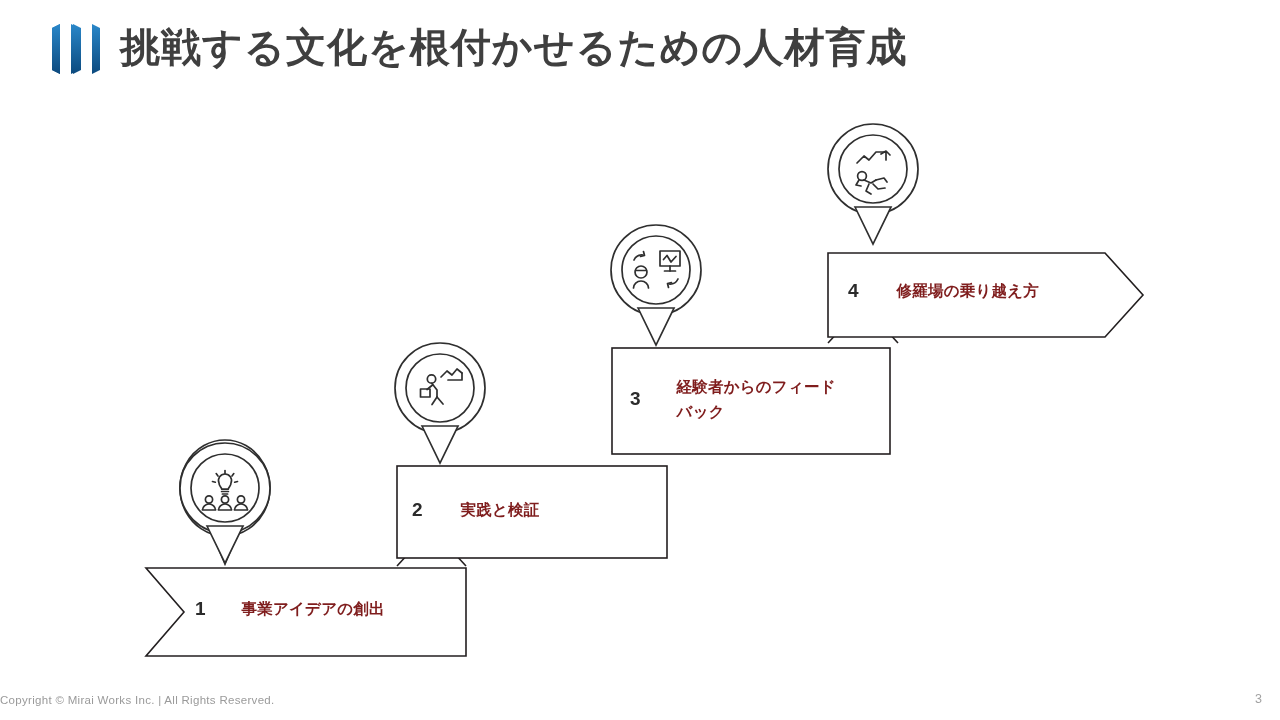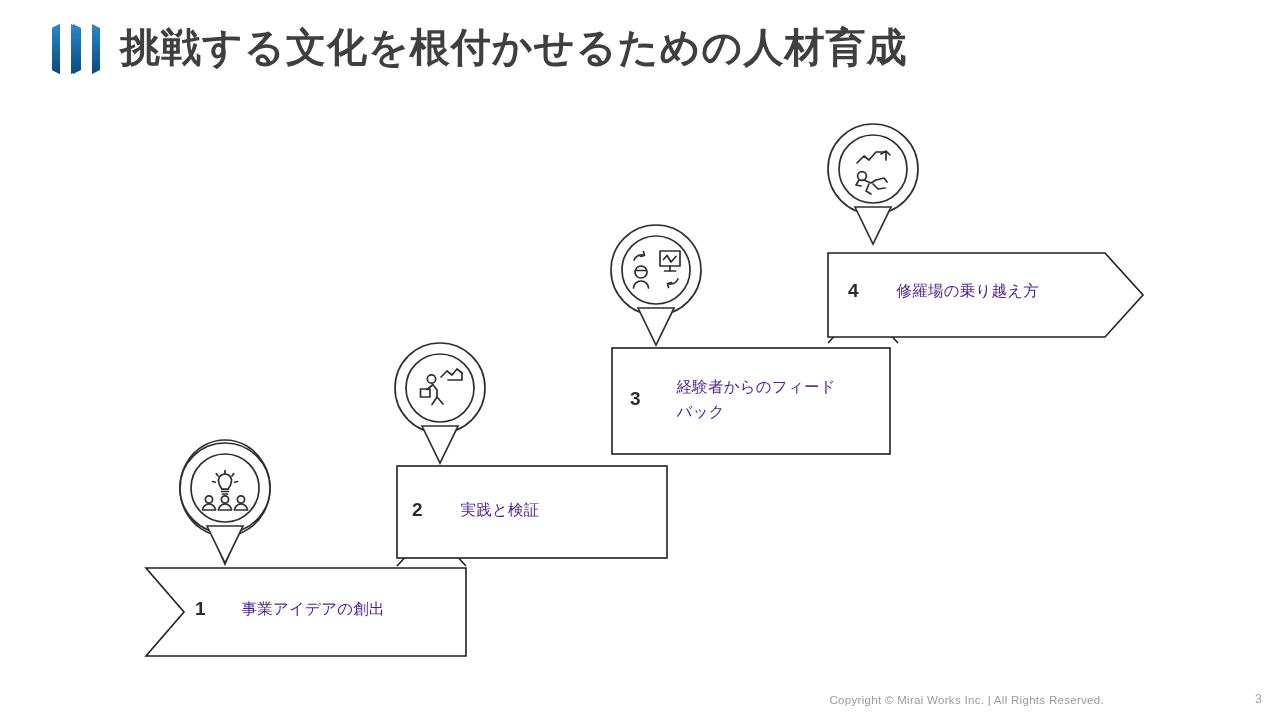--- a/index.html
+++ b/index.html
@@ -70,42 +70,43 @@
     align-items: center;
   }
   .step-num {
     font-size: 19px;
     font-weight: bold;
     color: #2b2b2b;
     flex: 0 0 auto;
   }
   .step-text {
     font-size: 15.5px;
-    color: #4c1d95;
+    color: #7f1d1d;
     line-height: 25px;
     letter-spacing: 0.2px;
+    font-weight: bold;
   }
 
   #step-label-1 { left: 195px; top: 596px; width: 270px; }
   #step-label-1 .step-num { margin-right: 36px; }
   #step-label-2 { left: 412px; top: 497px; width: 250px; }
   #step-label-2 .step-num { margin-right: 38px; }
   #step-label-3 { left: 630px; top: 374px; width: 258px; }
   #step-label-3 .step-num { margin-right: 36px; }
   #step-label-3 .step-text { width: 175px; }
   #step-label-4 { left: 848px; top: 278px; width: 280px; }
   #step-label-4 .step-num { margin-right: 38px; }
 
   
   #footer-copyright {
     position: absolute;
     left: 0;
     top: 694px;
     width: 1104px;
-    text-align: right;
+    text-align: left;
     font-size: 11.5px;
     color: #9a9a9a;
     letter-spacing: 0.3px;
   }
   #page-number {
     position: absolute;
     right: 18px;
     top: 692px;
     font-size: 12.5px;
     color: #a2a2a2;

